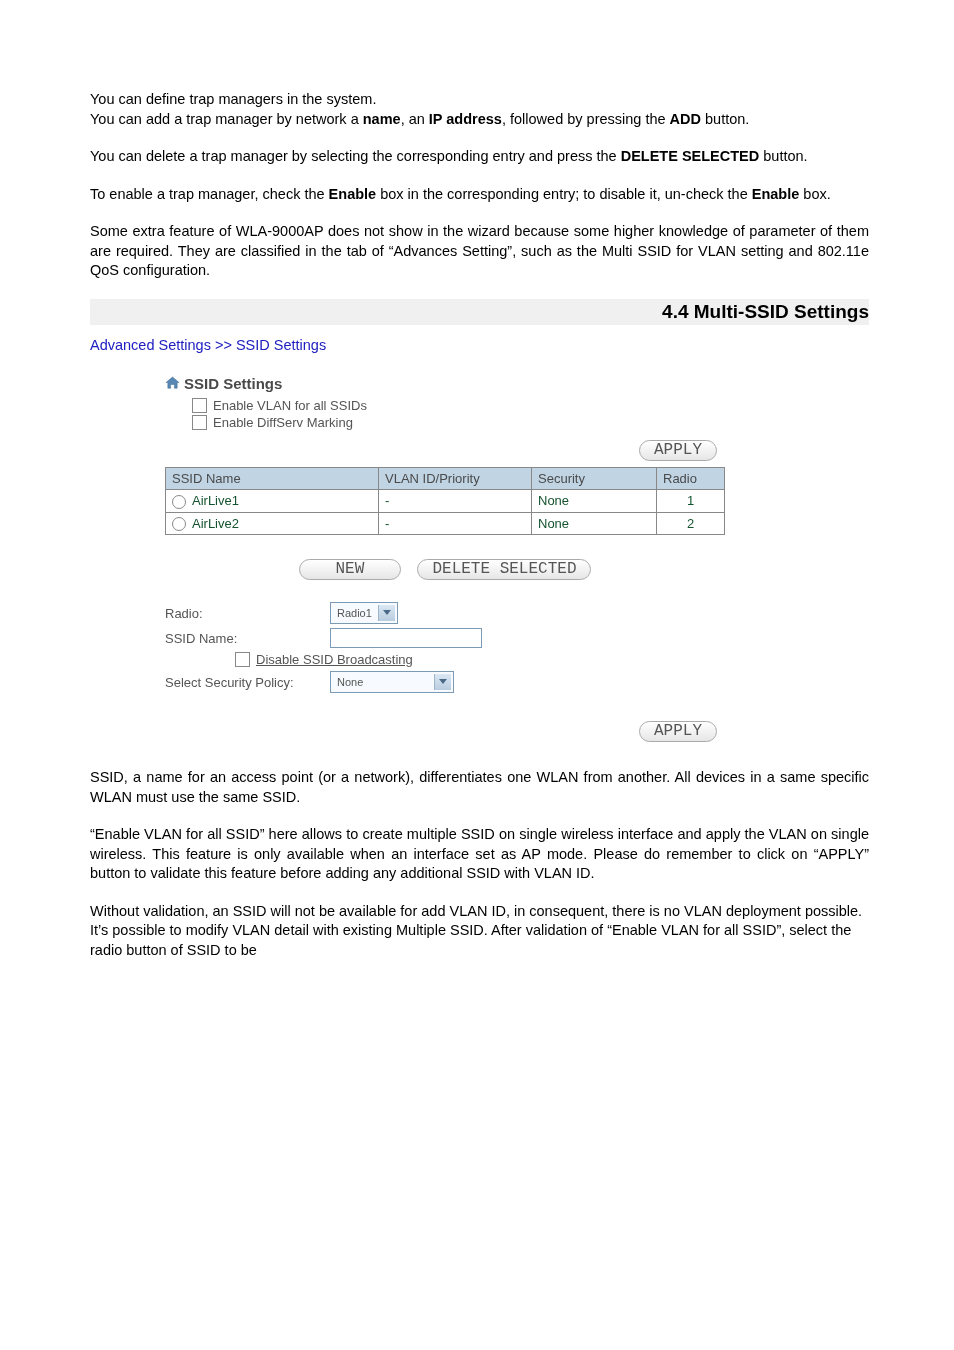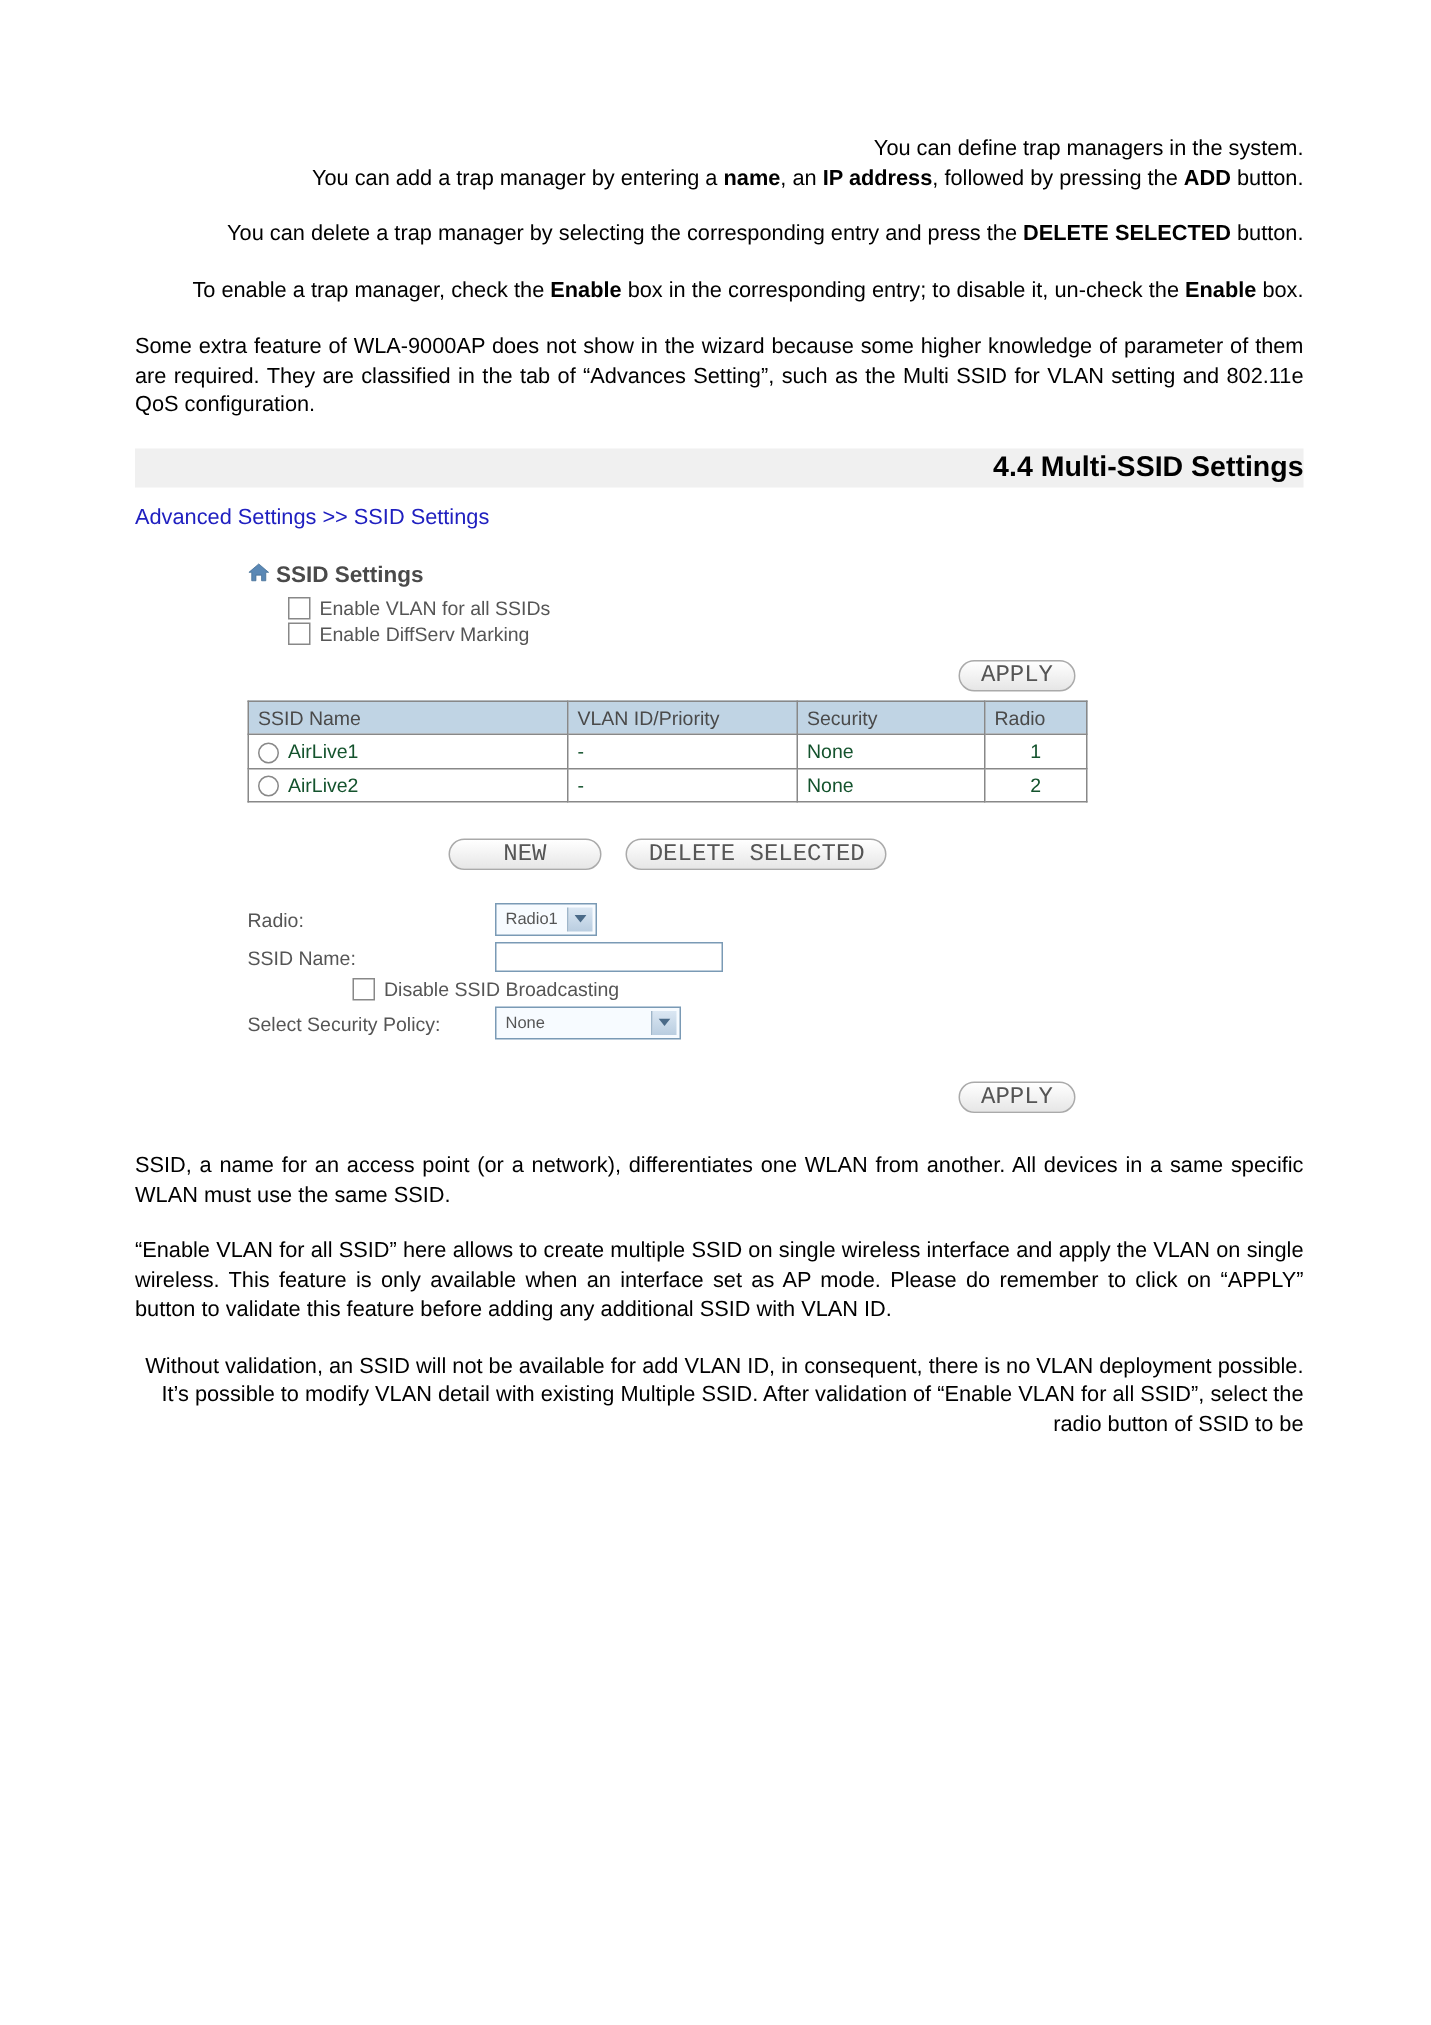--- a/index.html
+++ b/index.html
@@ -10,21 +10,20 @@
     color: #000;
     background: #fff;
     width: 954px;
   }
   .page {
     padding: 90px 85px 40px 90px;
   }
   p {
     margin: 0 0 18px 0;
     line-height: 1.35;
-    text-align: right;
   }
   .bold { font-weight: bold; }
   .just { text-align: justify; }
   .section-heading {
     font-size: 19px;
     font-weight: bold;
     background: #f0f0f0;
     padding: 2px 0;
     margin: 10px 0 12px 0;
     text-align: right;
@@ -142,34 +141,35 @@
   }
   .select-arrow svg { display:block; }
   .text-input {
     border: 1px solid #7a9ab5;
     background: #fff;
     height: 18px;
     width: 150px;
   }
   .indent-cb {
     margin-left: 70px;
+    text-decoration: underline;
   }
   .apply2 {
     text-align: right;
     margin: 28px 8px 0 0;
   }
 </style>
 </head>
 <body>
 
 <div class="page">
 
   <p>
     <span>You can define trap managers in the system.</span><br>
-    <span>You can add a trap manager by entering a </span><span class="bold">name</span><span>, an </span><span class="bold">IP address</span><span>, followed by pressing the </span><span class="bold">ADD</span><span> button.</span>
+    <span>You can add a trap manager by network a </span><span class="bold">name</span><span>, an </span><span class="bold">IP address</span><span>, followed by pressing the </span><span class="bold">ADD</span><span> button.</span>
   </p>
 
   <p>
     <span>You can delete a trap manager by selecting the corresponding entry and press the </span><span class="bold">DELETE SELECTED</span><span> button.</span>
   </p>
 
   <p>
     <span>To enable a trap manager, check the </span><span class="bold">Enable</span><span> box in the corresponding entry; to disable it, un-check the </span><span class="bold">Enable</span><span> box.</span>
   </p>
 

